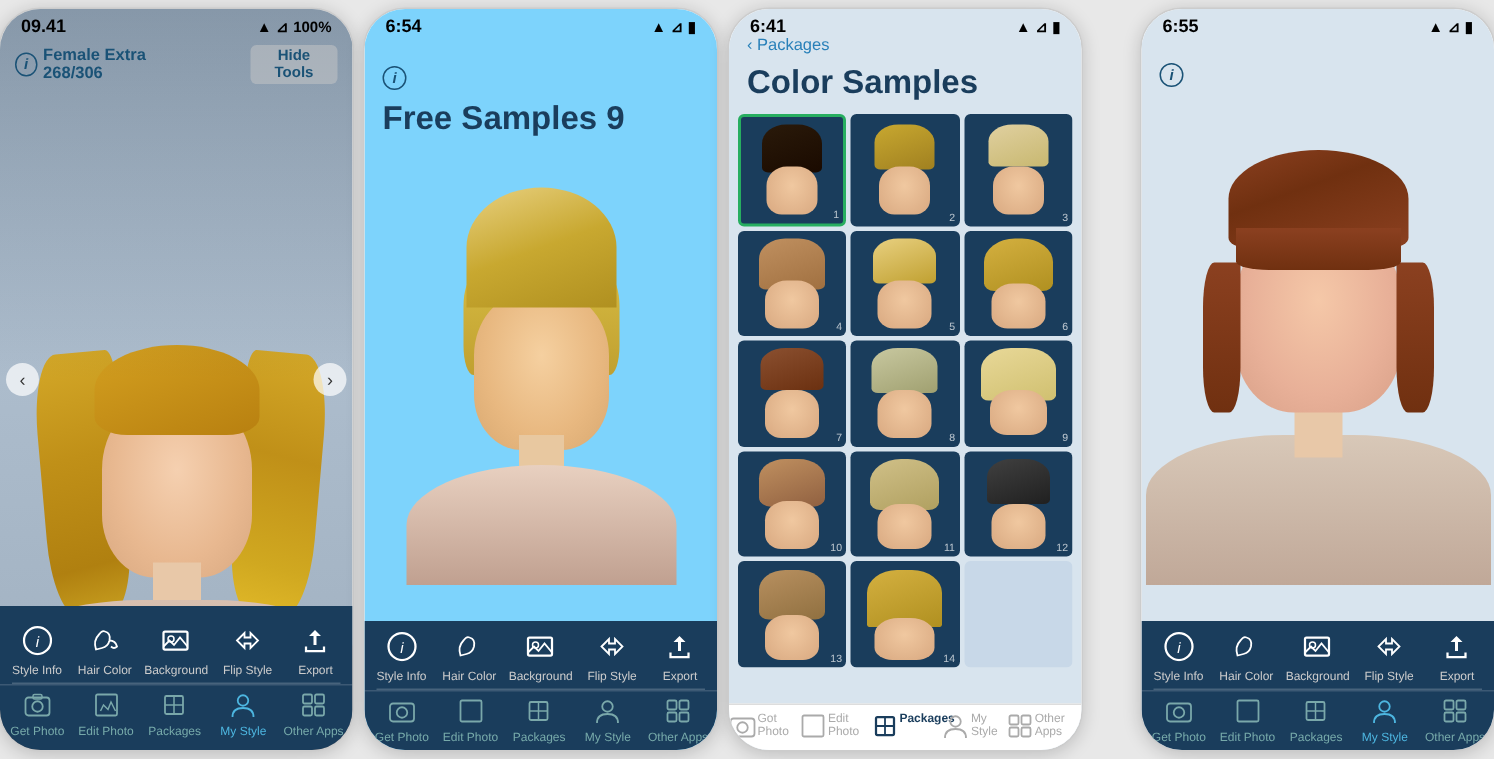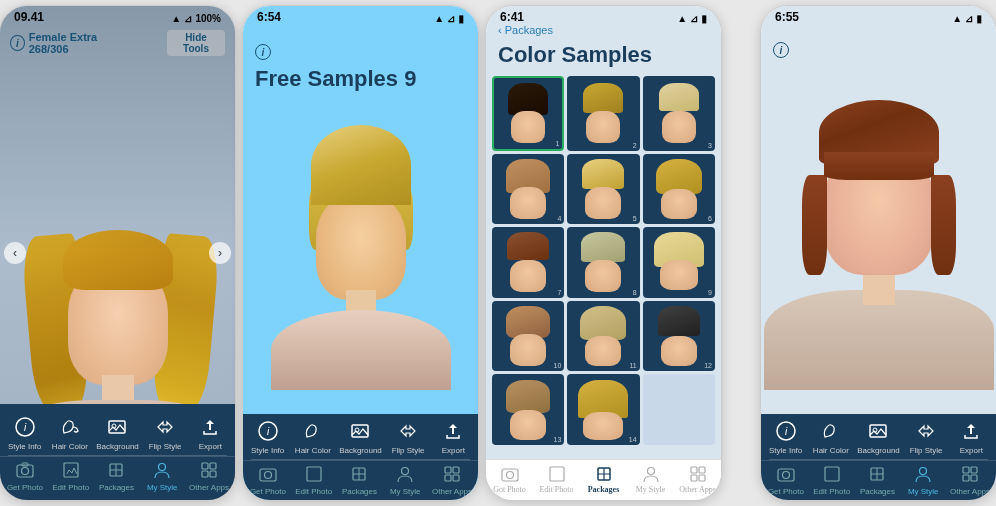--- a/index.html
+++ b/index.html
@@ -305,25 +305,24 @@
       right: 0;
       background: #fff;
       border-top: 1px solid #ddd;
       padding: 4px 0 6px;
       display: flex;
       justify-content: space-around;
       z-index: 20;
     }
     .btab-item {
       display: flex;
-      flex-direction: column;
-      align-items: center;
+      flex-direction: row;
+      align-items: flex-start;
       gap: 1px;
       min-width: 40px;
-      font-family: Liberation Serif, serif;
     }
     .btab-icon {
       width: 20px;
       height: 20px;
       display: flex;
       align-items: center;
       justify-content: center;
       color: #aaa;
       font-size: 16px;
     }

